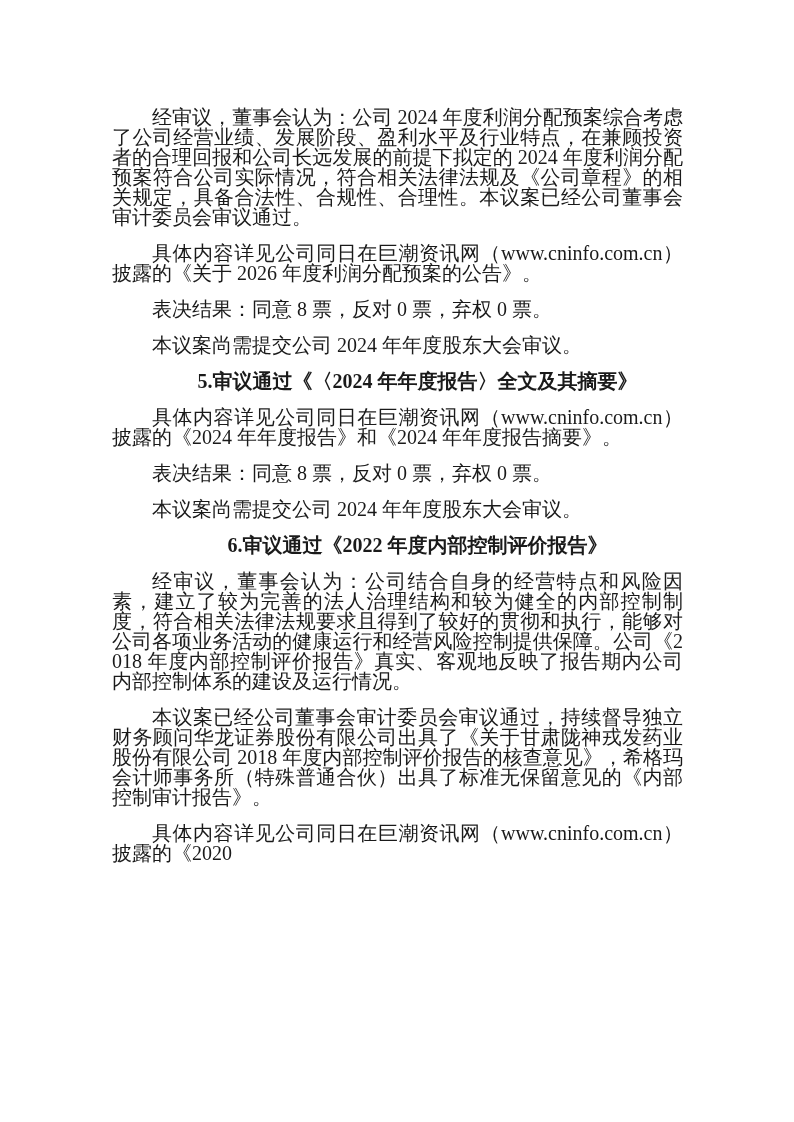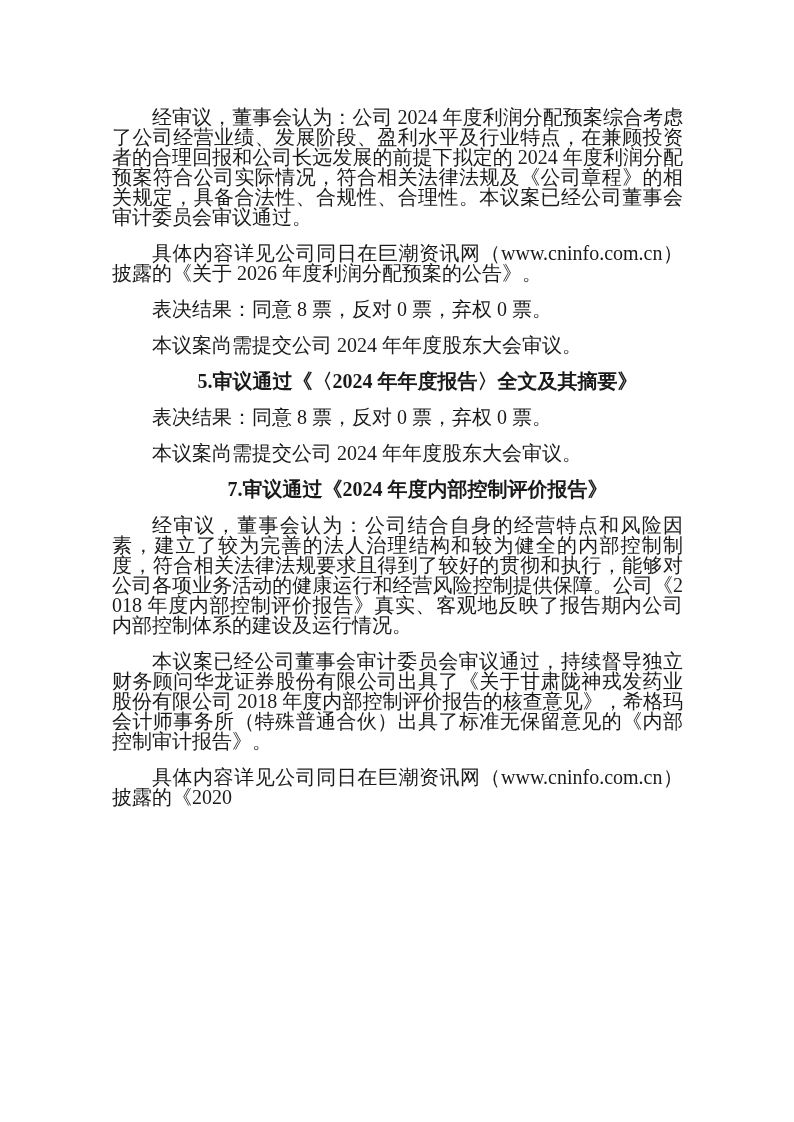--- a/index.html
+++ b/index.html
@@ -36,19 +36,20 @@
 </style>
 </head>
 <body>
 
 <div class="page">
   <p class="para">经审议，董事会认为：公司 2024 年度利润分配预案综合考虑了公司经营业绩、发展阶段、盈利水平及行业特点，在兼顾投资者的合理回报和公司长远发展的前提下拟定的 2024 年度利润分配预案符合公司实际情况，符合相关法律法规及《公司章程》的相关规定，具备合法性、合规性、合理性。本议案已经公司董事会审计委员会审议通过。</p>
   <p class="para">具体内容详见公司同日在巨潮资讯网（www.cninfo.com.cn）披露的《关于 2026 年度利润分配预案的公告》。</p>
   <p class="para">表决结果：同意 8 票，反对 0 票，弃权 0 票。</p>
   <p class="para">本议案尚需提交公司 2024 年年度股东大会审议。</p>
   <p class="heading">5.审议通过《〈2024 年年度报告〉全文及其摘要》</p>
+  <p class="para">具体内容详见公司同日在巨潮资讯网（www.cninfo.com.cn）披露的《2024 年年度报告》和《2024 年年度报告摘要》。</p>
   <p class="para">表决结果：同意 8 票，反对 0 票，弃权 0 票。</p>
   <p class="para">本议案尚需提交公司 2024 年年度股东大会审议。</p>
-  <p class="heading">7.审议通过《2024 年度内部控制评价报告》</p>
+  <p class="heading">6.审议通过《2022 年度内部控制评价报告》</p>
   <p class="para">经审议，董事会认为：公司结合自身的经营特点和风险因素，建立了较为完善的法人治理结构和较为健全的内部控制制度，符合相关法律法规要求且得到了较好的贯彻和执行，能够对公司各项业务活动的健康运行和经营风险控制提供保障。公司《2018 年度内部控制评价报告》真实、客观地反映了报告期内公司内部控制体系的建设及运行情况。</p>
   <p class="para">本议案已经公司董事会审计委员会审议通过，持续督导独立财务顾问华龙证券股份有限公司出具了《关于甘肃陇神戎发药业股份有限公司 2018 年度内部控制评价报告的核查意见》，希格玛会计师事务所（特殊普通合伙）出具了标准无保留意见的《内部控制审计报告》。</p>
   <p class="para">具体内容详见公司同日在巨潮资讯网（www.cninfo.com.cn）披露的《2020</p>
 </div>
 
 </body></html>

